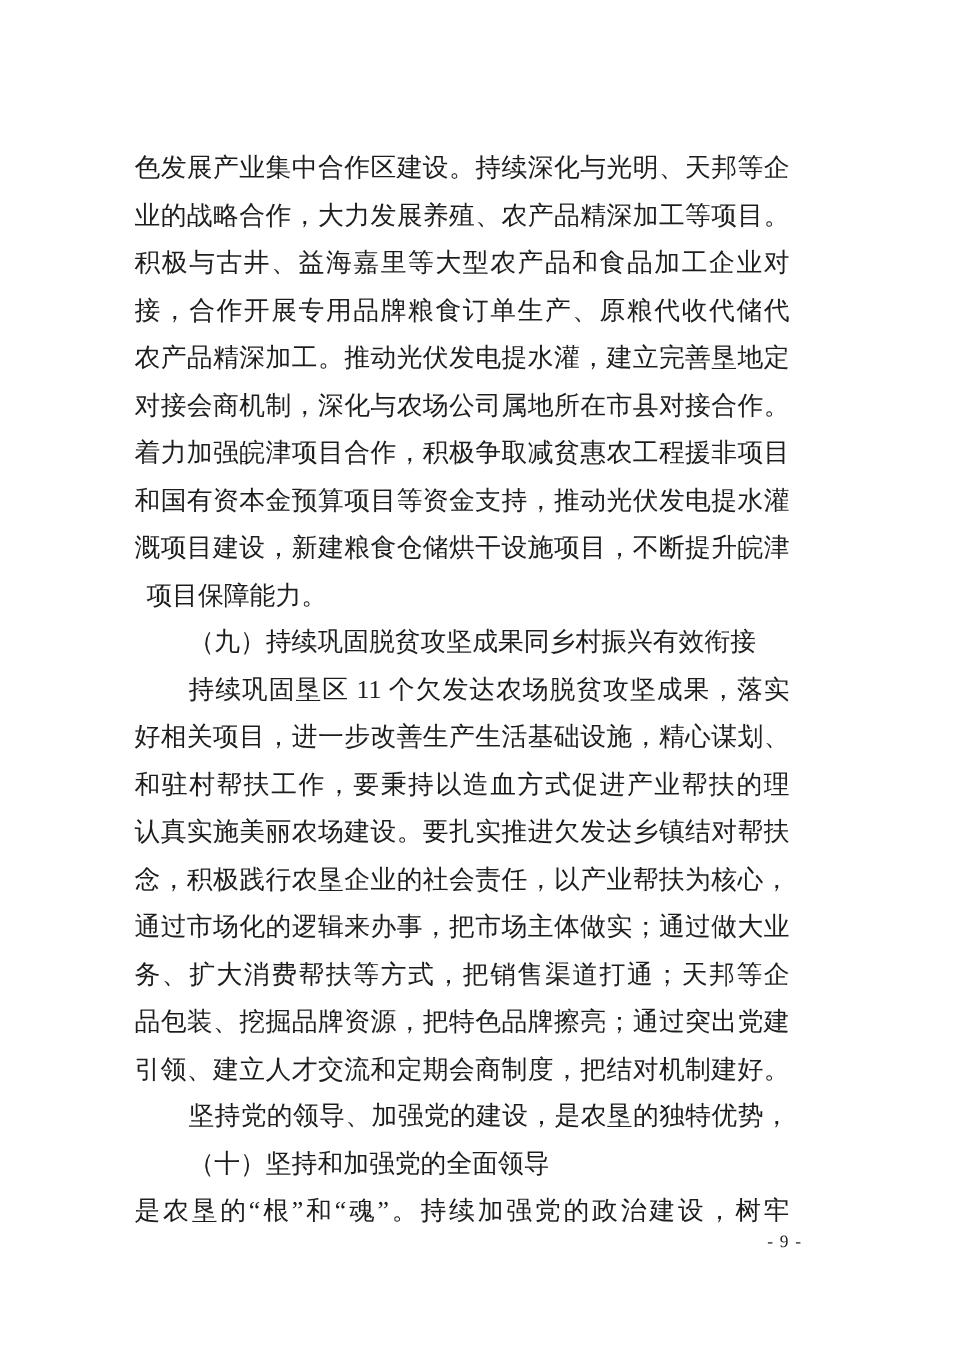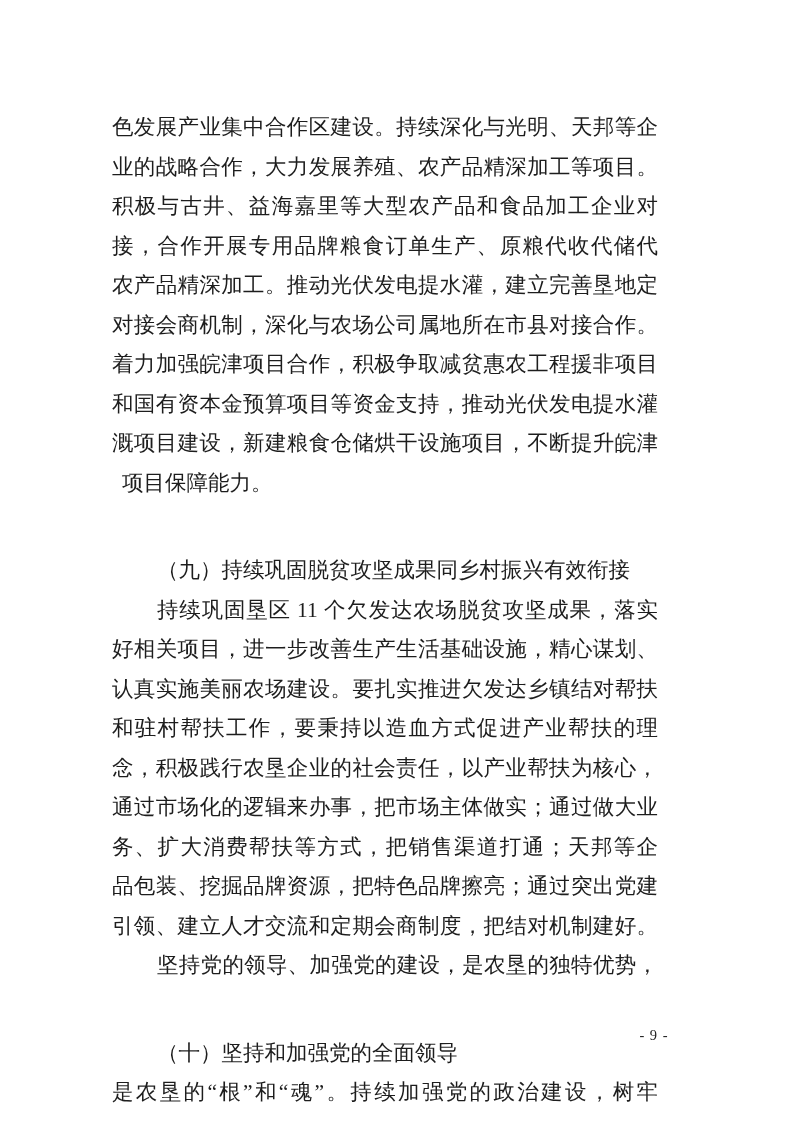--- a/index.html
+++ b/index.html
@@ -12,21 +12,21 @@
     width: 794px;
     height: 1123px;
     background: #ffffff;
     overflow: hidden;
     font-family: "Liberation Serif", "DejaVu Serif", serif;
     color: #1d1d1d;
   }
   .text-block {
     position: absolute;
     left: 112px;
-    top: 108px;
+    top: 121px;
     width: 546px;
   }
   .line {
     height: 39.5px;
     line-height: 39.5px;
     font-size: 21.5px;
     white-space: normal;
     overflow: hidden;
   }
   
@@ -37,21 +37,20 @@
   
   .line.indent-full {
     text-align: justify;
     text-align-last: justify;
     text-indent: 45px;
     font-family: Liberation Serif, serif;
   }
   
   .line.heading {
     text-indent: 45px;
-    margin-top: 48px;
   }
   
   .line.end {
     text-align: left;
     margin-left: 10px;
   }
   .page-number {
     position: absolute;
     left: 628px;
     top: 1024px;
@@ -75,22 +74,22 @@
       <div class="line full">接，合作开展专用品牌粮食订单生产、原粮代收代储代购、</div>
       <div class="line full">农产品精深加工。推动光伏发电提水灌，建立完善垦地定期</div>
       <div class="line full">对接会商机制，深化与农场公司属地所在市县对接合作。</div>
       <div class="line full">着力加强皖津项目合作，积极争取减贫惠农工程援非项目</div>
       <div class="line full">和国有资本金预算项目等资金支持，推动光伏发电提水灌</div>
       <div class="line full">溉项目建设，新建粮食仓储烘干设施项目，不断提升皖津</div>
       <div class="line end">项目保障能力。</div>
       <div class="line heading">（九）持续巩固脱贫攻坚成果同乡村振兴有效衔接</div>
       <div class="line indent-full">持续巩固垦区 11 个欠发达农场脱贫攻坚成果，落实</div>
       <div class="line full">好相关项目，进一步改善生产生活基础设施，精心谋划、</div>
+      <div class="line full">和驻村帮扶工作，要秉持以造血方式促进产业帮扶的理</div>
       <div class="line full">认真实施美丽农场建设。要扎实推进欠发达乡镇结对帮扶</div>
-      <div class="line full">和驻村帮扶工作，要秉持以造血方式促进产业帮扶的理</div>
       <div class="line full">念，积极践行农垦企业的社会责任，以产业帮扶为核心，</div>
       <div class="line full">通过市场化的逻辑来办事，把市场主体做实；通过做大业</div>
       <div class="line full">务、扩大消费帮扶等方式，把销售渠道打通；天邦等企</div>
       <div class="line full">品包装、挖掘品牌资源，把特色品牌擦亮；通过突出党建</div>
       <div class="line full">引领、建立人才交流和定期会商制度，把结对机制建好。</div>
       <div class="line indent-full">坚持党的领导、加强党的建设，是农垦的独特优势，</div>
       <div class="line heading">（十）坚持和加强党的全面领导</div>
       <div class="line full">是农垦的“根”和“魂”。持续加强党的政治建设，树牢</div>
     </div>
   <div class="page-number">- 9 -</div>

